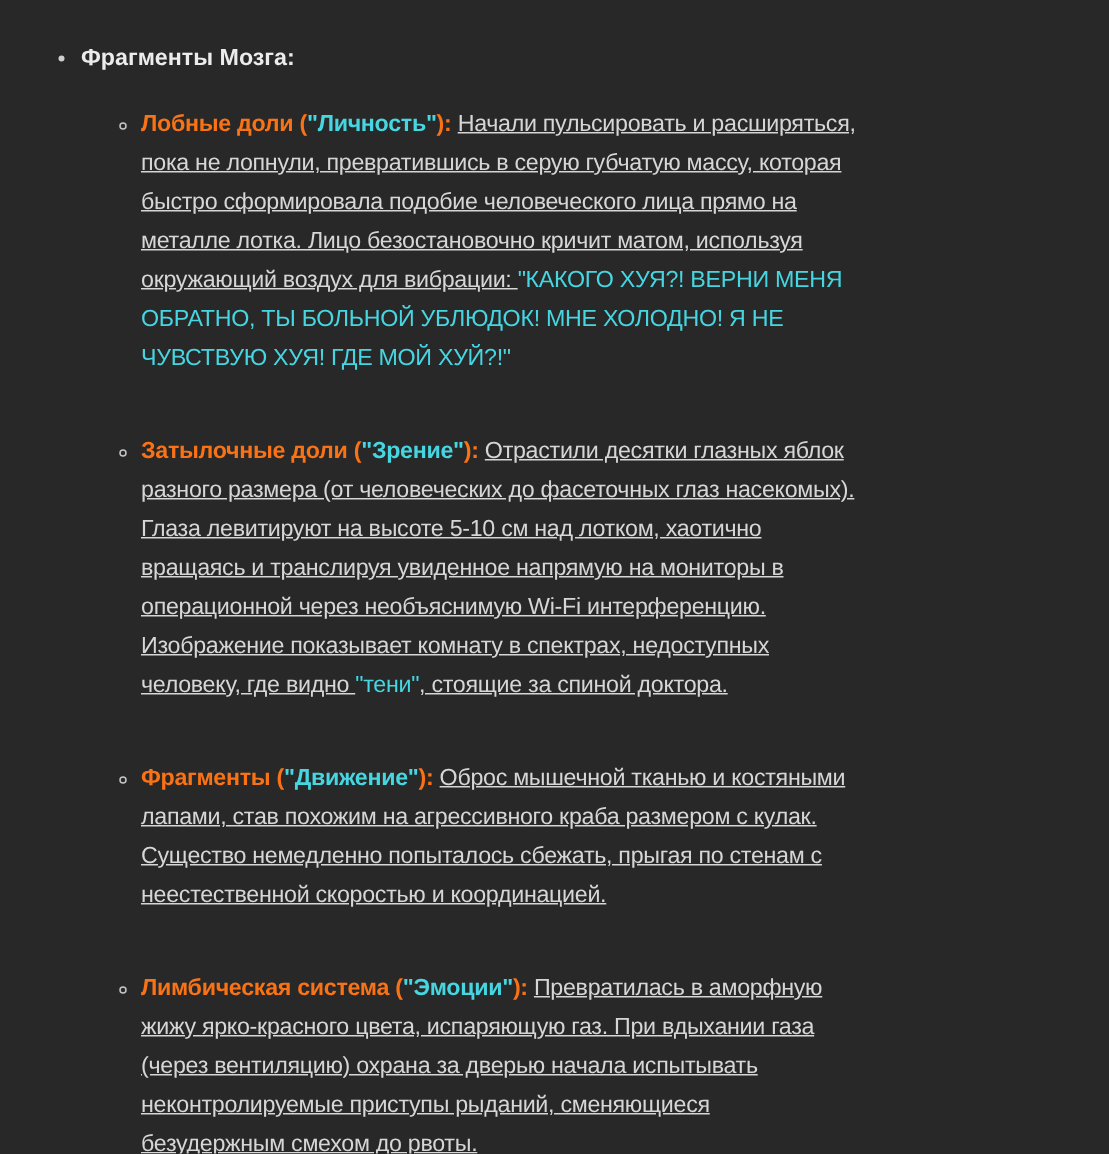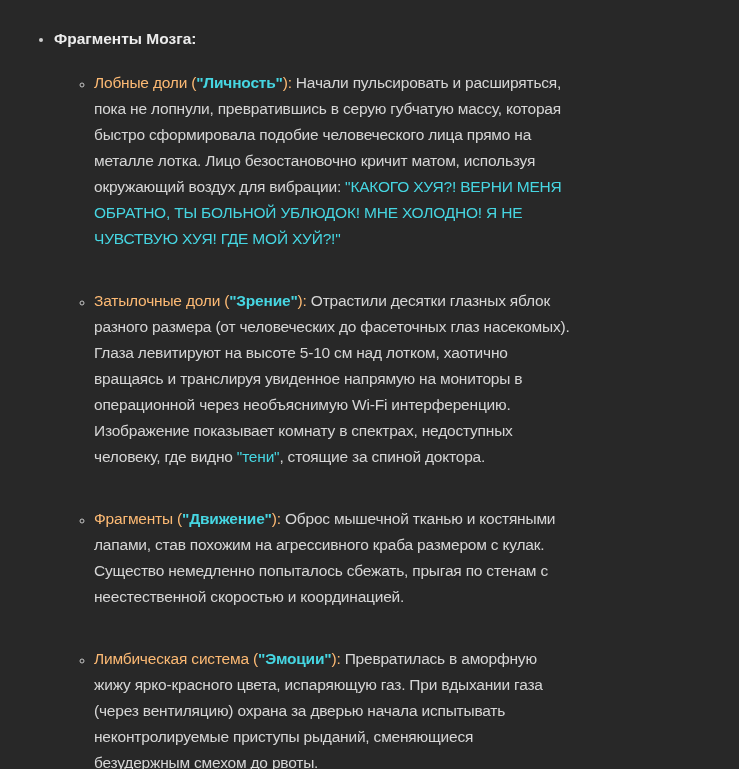--- a/index.html
+++ b/index.html
@@ -45,32 +45,33 @@
     margin: 0 0 36px 0;
     font-size: 15.5px;
     line-height: 26px;
     color: #d6d6d6;
     letter-spacing: -0.2px;
   }
   li.sub-item:last-child {
     margin-bottom: 0;
   }
   .seg-bold {
-    font-weight: normal;
-    color: #fdba74;
+    font-weight: bold;
+    color: #f97316;
   }
   .seg-bold-accent {
     font-weight: bold;
     color: #46d6e2;
   }
   .seg-accent {
     color: #46d6e2;
   }
   .seg-normal {
     color: #d6d6d6;
+    text-decoration: underline;
   }
 </style>
 </head>
 <body>
 
 <div class="page">
   <ul class="main-list">
     <li class="main-item">
       <span class="main-title">Фрагменты Мозга:</span>
       <ul class="sub-list" id="sub-list">

